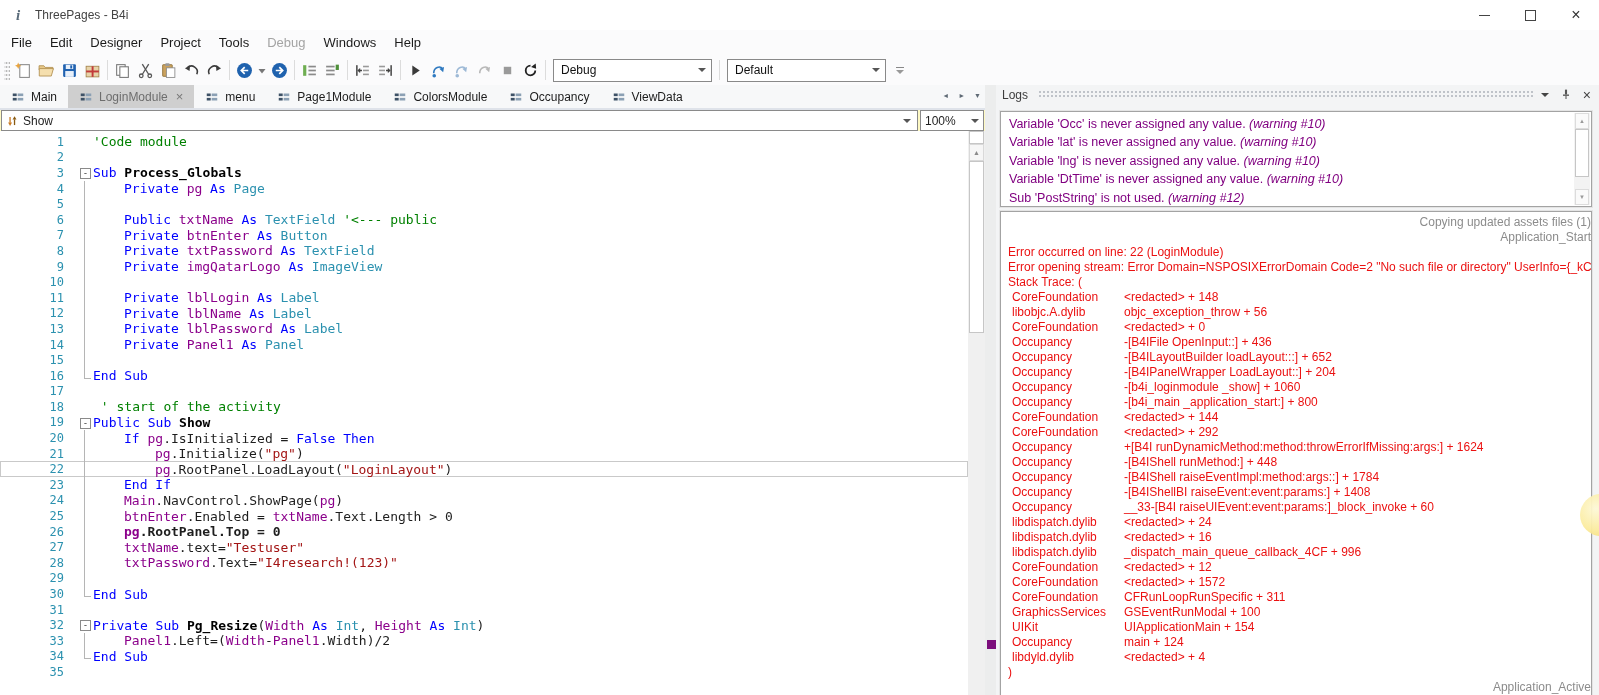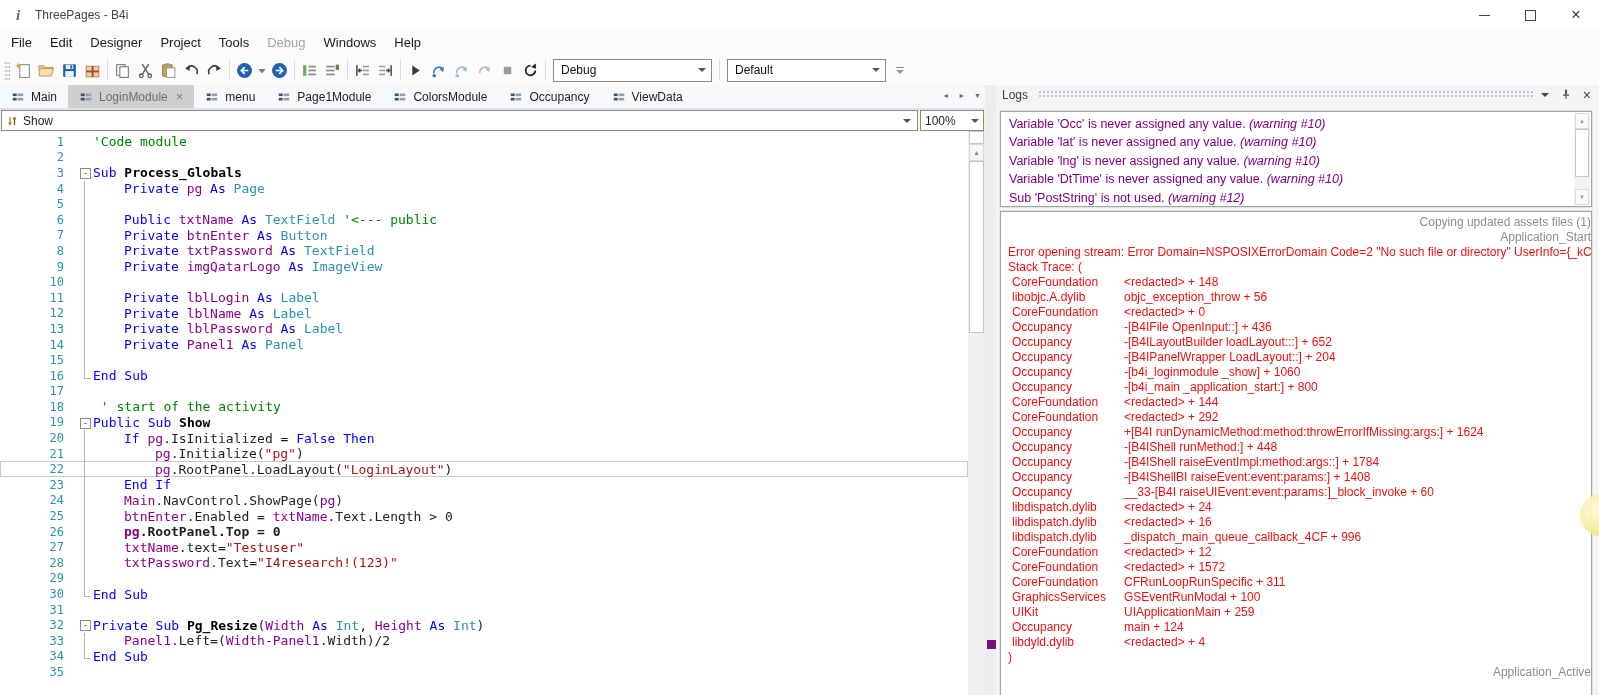--- a/index.html
+++ b/index.html
@@ -692,20 +692,21 @@
           <span class="btn up">▲</span>
           <span class="thumb"></span>
           <span class="btn down">▼</span>
         </div>
       </div>
 
       <div class="logs-box main-box">
         <div class="log-lines" id="loglines">
             <div class="log-line info">Copying updated assets files (1)</div>
             <div class="log-line info">Application_Start</div>
+            <div class="log-line error">Error occurred on line: 22 (LoginModule)</div>
             <div class="log-line error">Error opening stream: Error Domain=NSPOSIXErrorDomain Code=2 "No such file or directory" UserInfo={_kC</div>
             <div class="log-line error">Stack Trace: (</div>
             <div class="log-line error stack"><span class="mod">CoreFoundation</span><span>&lt;redacted&gt; + 148</span></div>
             <div class="log-line error stack"><span class="mod">libobjc.A.dylib</span><span>objc_exception_throw + 56</span></div>
             <div class="log-line error stack"><span class="mod">CoreFoundation</span><span>&lt;redacted&gt; + 0</span></div>
             <div class="log-line error stack"><span class="mod">Occupancy</span><span>-[B4IFile OpenInput::] + 436</span></div>
             <div class="log-line error stack"><span class="mod">Occupancy</span><span>-[B4ILayoutBuilder loadLayout:::] + 652</span></div>
             <div class="log-line error stack"><span class="mod">Occupancy</span><span>-[B4IPanelWrapper LoadLayout::] + 204</span></div>
             <div class="log-line error stack"><span class="mod">Occupancy</span><span>-[b4i_loginmodule _show] + 1060</span></div>
             <div class="log-line error stack"><span class="mod">Occupancy</span><span>-[b4i_main _application_start:] + 800</span></div>
@@ -716,21 +717,21 @@
             <div class="log-line error stack"><span class="mod">Occupancy</span><span>-[B4IShell raiseEventImpl:method:args::] + 1784</span></div>
             <div class="log-line error stack"><span class="mod">Occupancy</span><span>-[B4IShellBI raiseEvent:event:params:] + 1408</span></div>
             <div class="log-line error stack"><span class="mod">Occupancy</span><span>__33-[B4I raiseUIEvent:event:params:]_block_invoke + 60</span></div>
             <div class="log-line error stack"><span class="mod">libdispatch.dylib</span><span>&lt;redacted&gt; + 24</span></div>
             <div class="log-line error stack"><span class="mod">libdispatch.dylib</span><span>&lt;redacted&gt; + 16</span></div>
             <div class="log-line error stack"><span class="mod">libdispatch.dylib</span><span>_dispatch_main_queue_callback_4CF + 996</span></div>
             <div class="log-line error stack"><span class="mod">CoreFoundation</span><span>&lt;redacted&gt; + 12</span></div>
             <div class="log-line error stack"><span class="mod">CoreFoundation</span><span>&lt;redacted&gt; + 1572</span></div>
             <div class="log-line error stack"><span class="mod">CoreFoundation</span><span>CFRunLoopRunSpecific + 311</span></div>
             <div class="log-line error stack"><span class="mod">GraphicsServices</span><span>GSEventRunModal + 100</span></div>
-            <div class="log-line error stack"><span class="mod">UIKit</span><span>UIApplicationMain + 259</span></div>
+            <div class="log-line error stack"><span class="mod">UIKit</span><span>UIApplicationMain + 154</span></div>
             <div class="log-line error stack"><span class="mod">Occupancy</span><span>main + 124</span></div>
             <div class="log-line error stack"><span class="mod">libdyld.dylib</span><span>&lt;redacted&gt; + 4</span></div>
             <div class="log-line error">)</div>
             <div class="log-line info">Application_Active</div>
           </div>
       </div>
     </div>
 
     <div class="cursor-glow"></div>
   </div>

